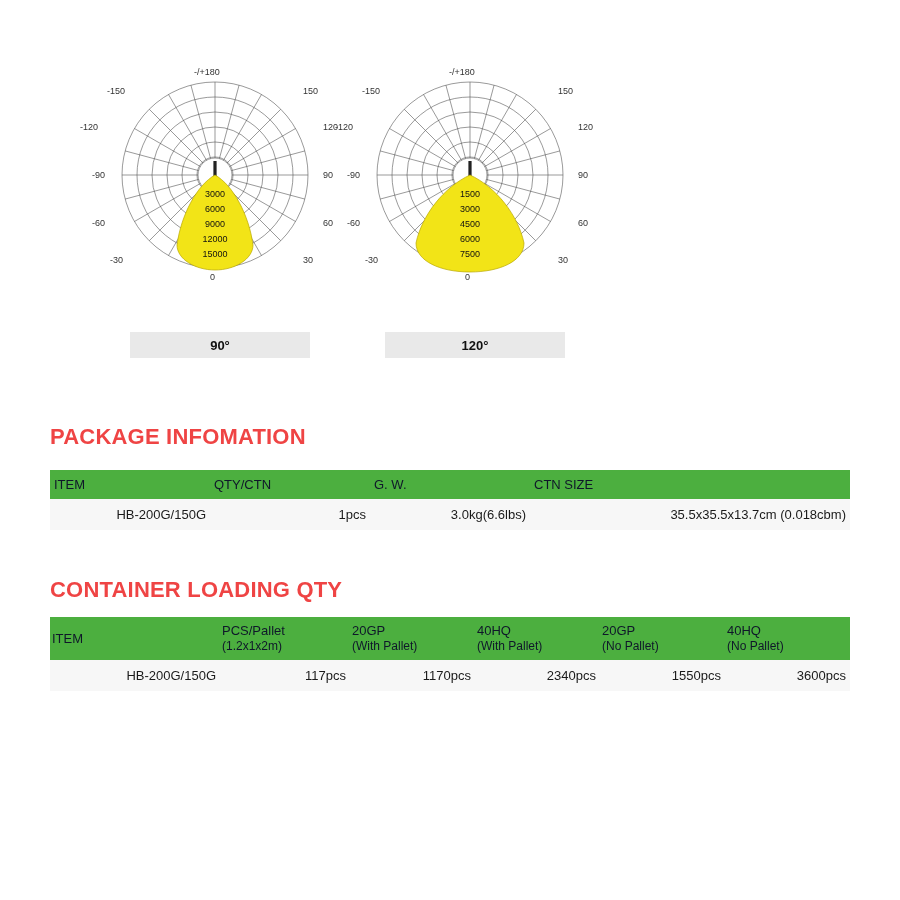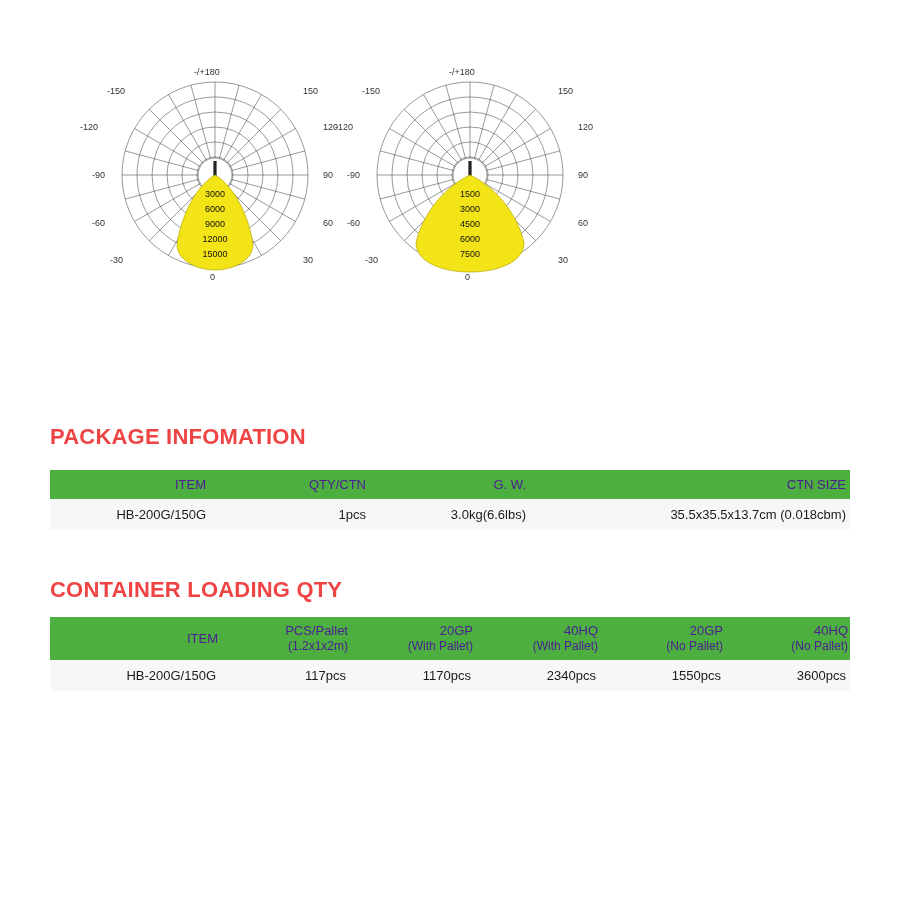--- a/index.html
+++ b/index.html
@@ -89,25 +89,25 @@
     top: 470px;
     width: 800px;
   }
   #container-table {
     left: 50px;
     top: 617px;
     width: 800px;
   }
   thead th {
     background: #4caf3f;
-    color: #4c1d95;
+    color: #0f172a;
     font-size: 13px;
     font-weight: normal;
     padding: 7px 4px;
-    text-align: right;
+    text-align: left;
     border: none;
   }
   #container-table thead th {
     line-height: 1.25;
     padding: 6px 2px;
   }
   tbody td {
     background: #f7f7f7;
     font-size: 13px;
     color: #1a1a1a;
@@ -183,20 +183,21 @@
         <text class="axis-label" x="263" y="70">120</text>
         <text class="axis-label" x="32" y="118">-90</text>
         <text class="axis-label" x="263" y="118">90</text>
         <text class="axis-label" x="32" y="166">-60</text>
         <text class="axis-label" x="263" y="166">60</text>
         <text class="axis-label" x="50" y="203">-30</text>
         <text class="axis-label" x="243" y="203">30</text>
         <text class="axis-label" x="150" y="220">0</text>
       </svg>
     </div>
+    <div class="angle-caption">90°</div>
   </div>
 
   <div class="polar-block second">
     <div class="polar-svg-wrap">
       <svg viewBox="0 0 310 240" width="310" height="240" xmlns="http://www.w3.org/2000/svg">
         <g transform="translate(155,115)">
           <g fill="none" stroke="#555" stroke-width="0.6">
             <circle r="18"></circle>
               <circle r="33"></circle>
               <circle r="48"></circle>
@@ -247,20 +248,21 @@
         <text class="axis-label" x="263" y="70">120</text>
         <text class="axis-label" x="32" y="118">-90</text>
         <text class="axis-label" x="263" y="118">90</text>
         <text class="axis-label" x="32" y="166">-60</text>
         <text class="axis-label" x="263" y="166">60</text>
         <text class="axis-label" x="50" y="203">-30</text>
         <text class="axis-label" x="243" y="203">30</text>
         <text class="axis-label" x="150" y="220">0</text>
       </svg>
     </div>
+    <div class="angle-caption">120°</div>
   </div>
 </div>
 
 <div class="section-title" id="pkg-title">PACKAGE INFOMATION</div>
 
 <table id="pkg-table">
   <colgroup>
     <col style="width:160px">
     <col style="width:160px">
     <col style="width:160px">

